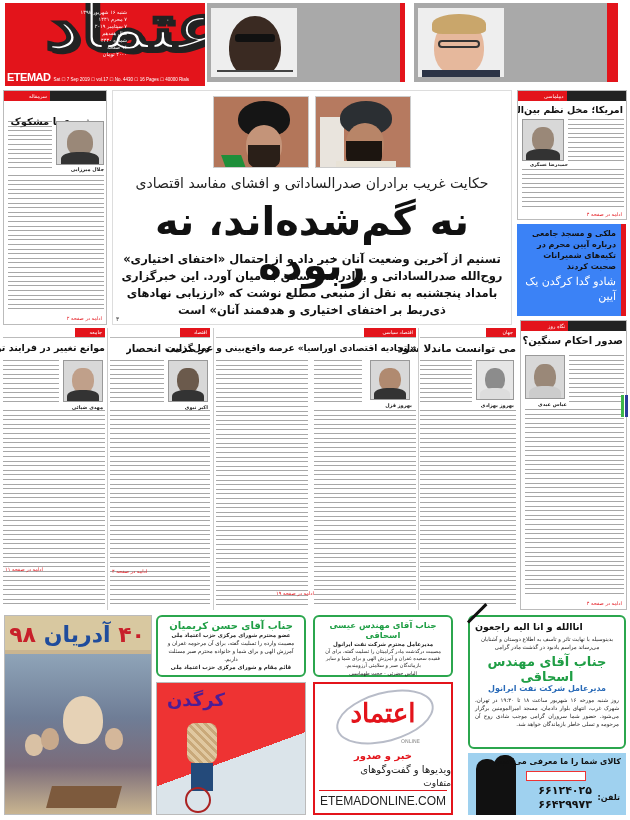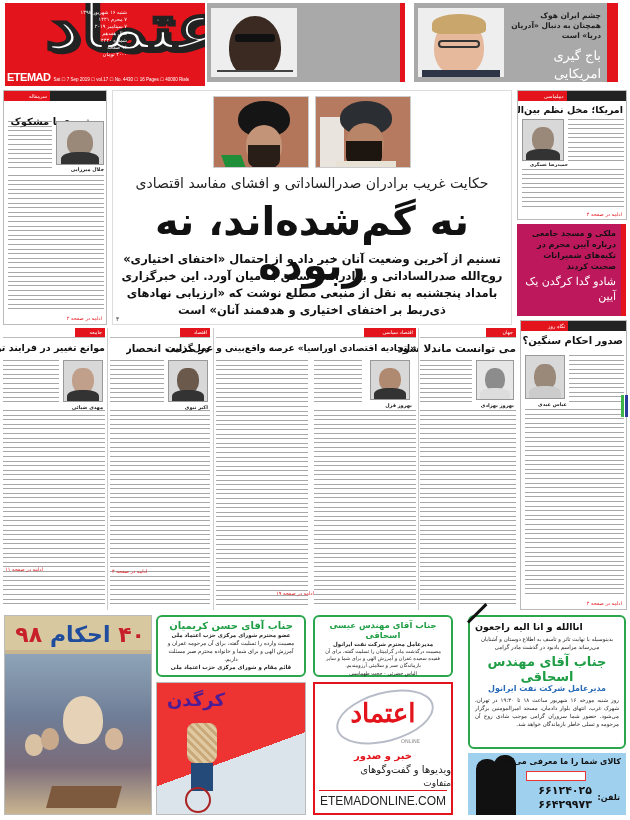--- a/index.html
+++ b/index.html
@@ -66,24 +66,20 @@
   </div>
 </div>
 
 <div class="abs teaser" style="left:414px;width:198px;">
   <div class="ph">
     <div class="face" style="left:16px;top:10px;width:50px;height:58px;background:#e6b89c"></div>
     <div class="abs" style="left:20px;top:32px;width:42px;height:8px;border:2px solid #333;border-radius:4px"></div>
     <div class="face" style="left:14px;top:6px;width:54px;height:20px;background:#c9a66b;border-radius:50% 50% 20% 20%"></div>
     <div class="abs" style="left:4px;top:62px;width:78px;height:20px;background:#2c3446"></div>
   </div>
-  <div class="txt">
-    <div class="kick">چشم ایران هوک همچنان به دنبال «آدریان دریا» است</div>
-    <div class="big">باج گیری امریکایی</div>
-  </div>
 </div>
 <div class="abs red" style="left:612px;top:3px;width:6px;height:79px"></div>
 
 <div class="abs box" style="left:3px;top:90px;width:104px;height:235px;">
   <div class="tagbar">
       <div class="dk"></div>
       <div class="rd">سرمقاله</div>
     </div>
   <div class="hd" style="text-align:center;padding:14px 4px;font-size:10px">مشروع یا مشکوک</div>
   <div class="mug" style="left:52px;top:30px;width:48px;height:44px">
@@ -125,21 +121,21 @@
   <div class="mug" style="left:4px;top:28px;width:42px;height:42px">
       <div class="hh"></div>
       <div class="sh"></div>
     </div>
   <div class="byl abs" style="left:2px;top:71px;width:48px;font-size:4.5px">حمیدرضا عسگری</div>
   <div class="lines abs" style="left:50px;top:28px;width:56px;height:44px"></div>
   <div class="lines abs" style="left:4px;top:78px;width:102px;height:40px"></div>
   <div class="more abs" style="right:4px;bottom:2px">ادامه در صفحه ۴</div>
 </div>
 
-<div class="abs" style="left:517px;top:224px;width:104px;height:92px;background:#be185d;padding:4px 5px;text-align:right">
+<div class="abs" style="left:517px;top:224px;width:104px;height:92px;background:#3b82f6;padding:4px 5px;text-align:right">
   <div style="font-size:8px;font-weight:bold;line-height:11px;color:#111">ملکی و مسجد جامعی درباره آیین محرم در تکیه‌های شمیرانات صحبت کردند</div>
   <div style="font-size:11px;color:#fff;line-height:15px;margin-top:2px;font-family:'DejaVu Serif',serif">شادو گدا کرگدن یک آیین</div>
 </div>
 <div class="abs red" style="left:621px;top:224px;width:5px;height:92px"></div>
 
 <div class="abs box" style="left:520px;top:320px;width:107px;height:290px">
   <div class="tagbar">
       <div class="dk"></div>
       <div class="rd">نگاه روز</div>
     </div>
@@ -214,21 +210,21 @@
 <div class="abs" style="left:213px;top:328px;width:1px;height:282px;background:#ccc"></div>
 <div class="abs" style="left:418px;top:328px;width:1px;height:282px;background:#ccc"></div>
 
 <div class="abs" style="left:621px;top:395px;width:3px;height:22px;background:#3cb44a"></div>
 <div class="abs" style="left:625px;top:395px;width:3px;height:22px;background:#2b3d9a"></div>
 
 <div class="abs" style="left:4px;top:615px;width:148px;height:200px;background:#c9b590;overflow:hidden;border:1px solid #bbb">
   <div class="abs" style="left:0;right:0;top:0;height:34px;background:#d8c8a0"></div>
   <div class="abs" style="right:6px;top:6px;font-size:22px;font-weight:900;color:#1f4c9c;direction:rtl;white-space:nowrap">
     <span style="color:#c8202a">۴۰</span>
-    <span>احکام</span>
+    <span>آدریان</span>
     <span style="color:#c8202a">۹۸</span>
   </div>
   <div class="abs" style="left:0;right:0;top:38px;bottom:0;background:linear-gradient(180deg,#8fa4b8 0%,#6f7d96 40%,#7b6c7a 70%,#c9b590 100%)"></div>
   <div class="face" style="left:58px;top:80px;width:40px;height:48px;background:#e6d2b6"></div>
   <div class="face" style="left:20px;top:118px;width:18px;height:22px;background:#d9c1a4"></div>
   <div class="face" style="left:36px;top:112px;width:18px;height:22px;background:#c8a98c"></div>
   <div class="face" style="left:100px;top:112px;width:18px;height:22px;background:#d4b79a"></div>
   <div class="abs" style="left:44px;top:170px;width:70px;height:22px;background:#7d5a3d;transform:skewX(-15deg)"></div>
 </div>
 

